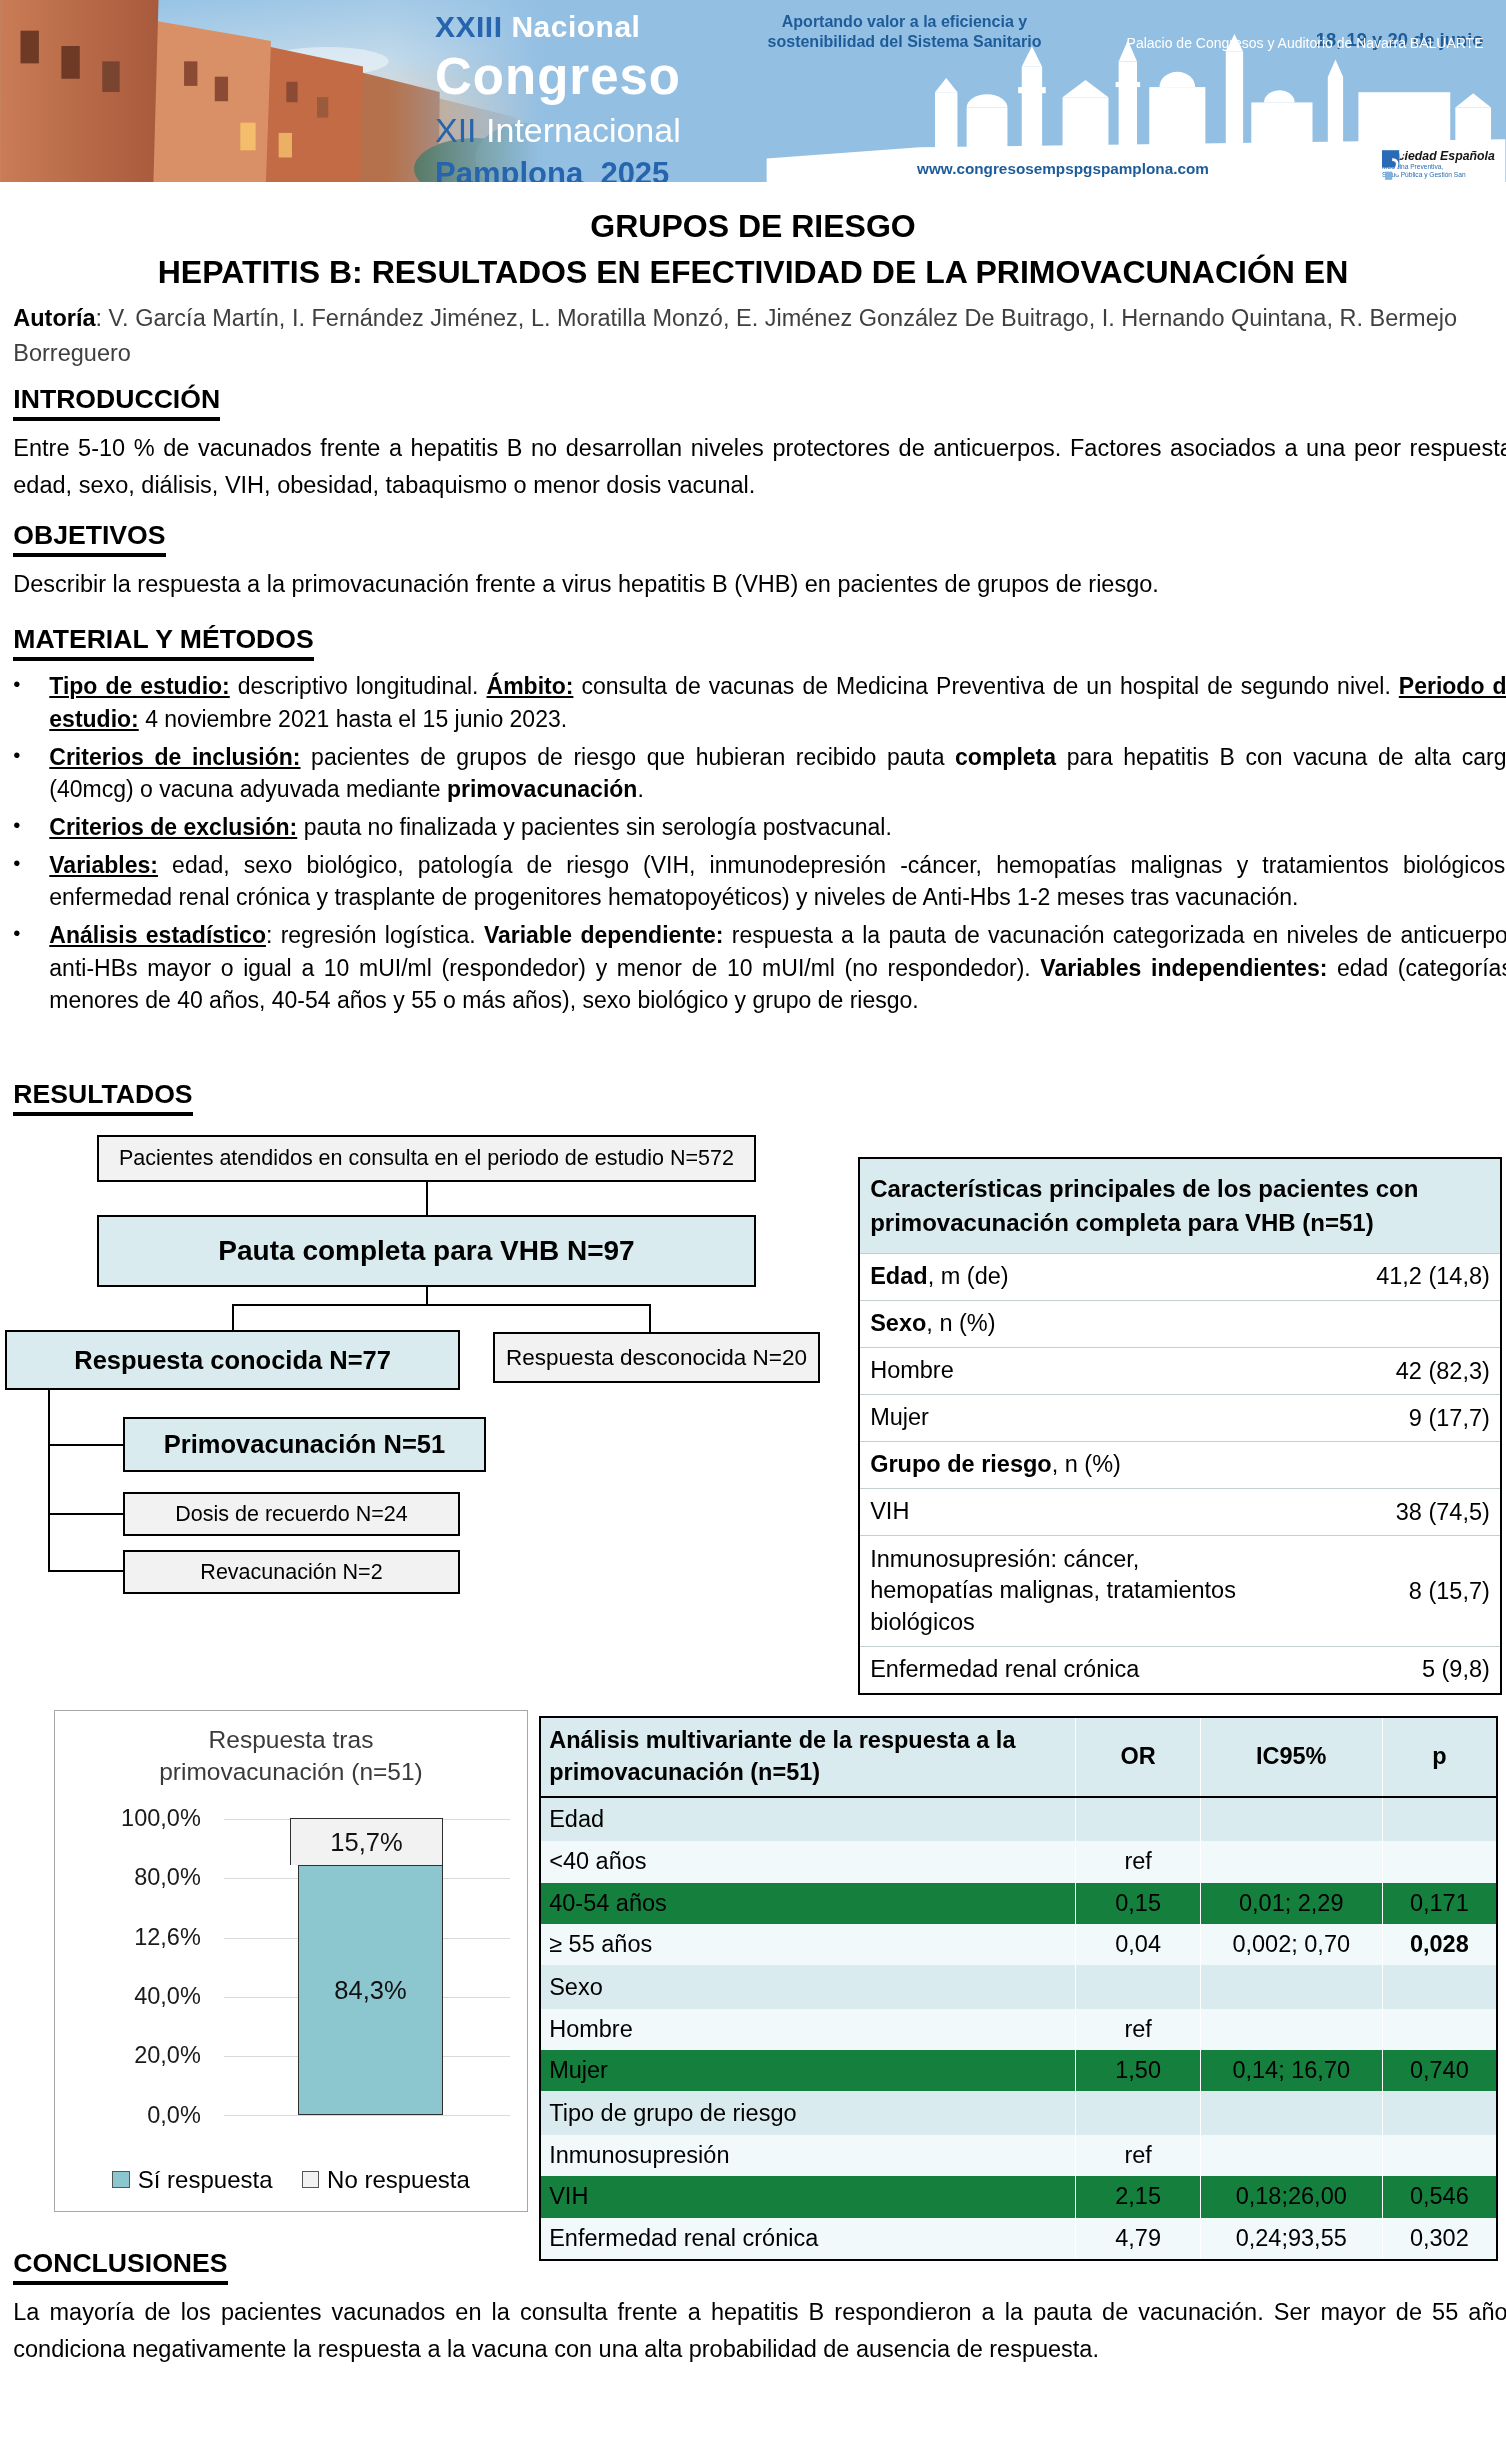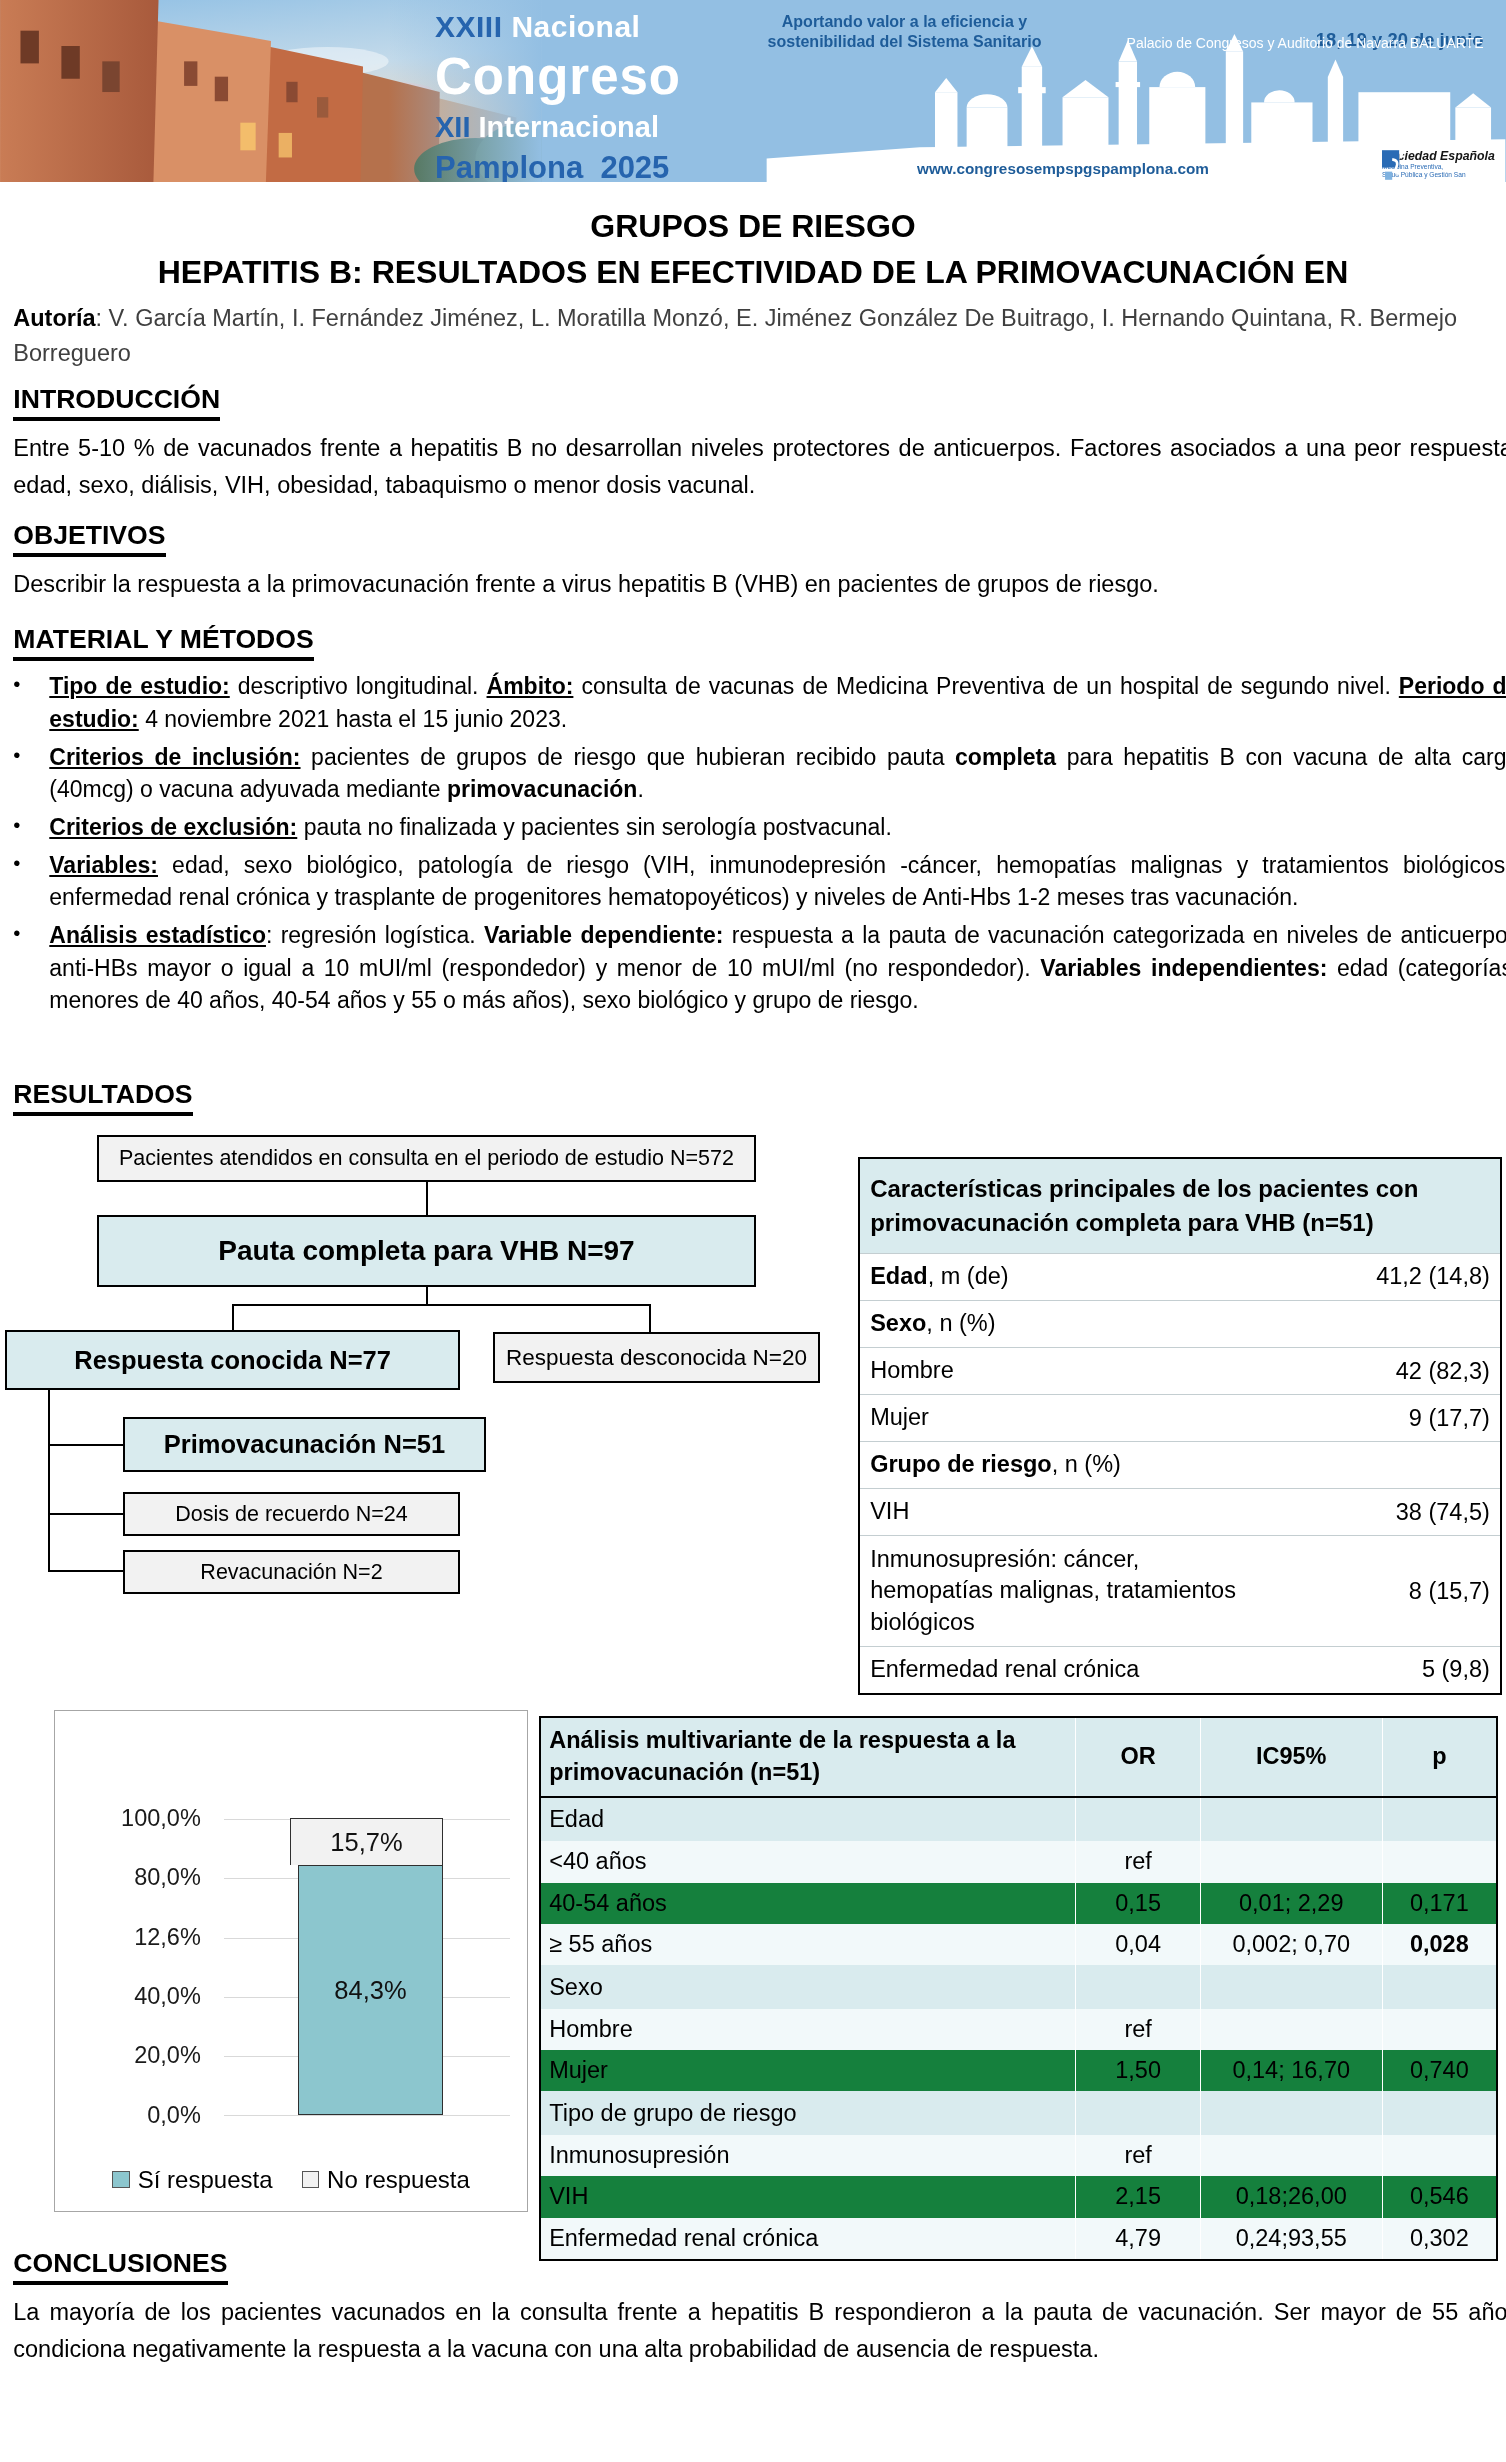--- a/index.html
+++ b/index.html
@@ -4,21 +4,21 @@
 <style>
   html,body{margin:0;padding:0;}
   body{width:1506px;height:2462px;position:relative;background:#fff;
        font-family:"Liberation Sans", sans-serif;color:#000;}
   
   .banner{position:absolute;top:0;left:0;width:1506px;height:182px;background:#93BFE3;overflow:hidden;}
   .banner svg{position:absolute;top:0;left:0;}
   .congress{position:absolute;left:435px;top:10.2px;width:307px;}
   .cg1{font-size:30px;font-weight:bold;letter-spacing:0.5px;}
   .cg2{font-size:51px;font-weight:bold;color:#fff;margin-top:3.1px;letter-spacing:1px;}
-  .cg3{font-size:29px;font-weight:bold;margin-top:5.1px;}
+  .cg3{font-size:34px;font-weight:normal;margin-top:5.1px;}
   .cg4{font-size:31px;font-weight:bold;color:#2664AE;margin-top:6.1px;}
   .blue{color:#2664AE;} .white{color:#fff;}
   .tagline{position:absolute;left:736px;top:12.3px;width:337px;text-align:center;
            font-size:16px;font-weight:bold;color:#1E5C99;line-height:1.25;}
   .dates{position:absolute;right:22.5px;top:29px;font-size:18.4px;font-weight:bold;color:#1E5C99;text-align:right;}
   .venue{position:absolute;right:22.5px;top:35px;font-size:14px;color:#fff;text-align:right;}
   .website{position:absolute;left:917px;top:160px;font-size:15.3px;font-weight:bold;color:#1E5C99;}
   .society{position:absolute;left:1382px;top:149px;display:flex;gap:4.1px;align-items:flex-start;}
   .society .stxt .sname{font-size:12.3px;font-weight:bold;font-style:italic;color:#151515;}
   .society .stxt .ssub{font-size:6.6px;color:#2A6BB5;line-height:1.25;}
@@ -285,20 +285,21 @@
           <div class="cvalue">8 (15,7)</div>
         </div>
         <div class="crow">
           <div class="clabel">Enfermedad renal crónica</div>
           <div class="cvalue">5 (9,8)</div>
         </div>
       </div>
   </div>
 
   <div class="chart-panel">
+    <div class="chart-title"><span>Respuesta tras primovacunación (n=51)</span></div>
     <div class="yticks">
         <div class="ytick" style="top: -14px;">100,0%</div>
         <div class="ytick" style="top: 45px;">80,0%</div>
         <div class="ytick" style="top: 105px;">12,6%</div>
         <div class="ytick" style="top: 164px;">40,0%</div>
         <div class="ytick" style="top: 223px;">20,0%</div>
         <div class="ytick" style="top: 283px;">0,0%</div>
       </div>
     <div class="plot">
         <div class="gridline" style="top: 296px;"></div>

